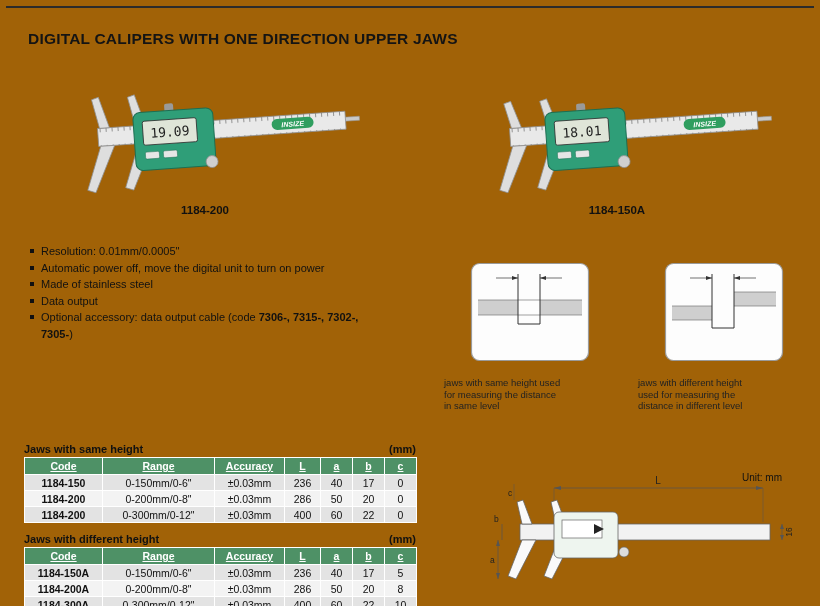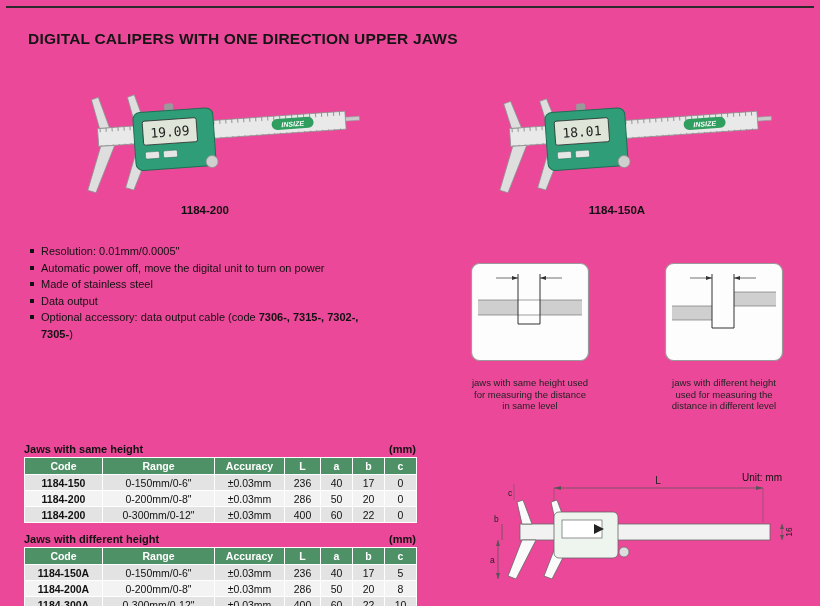--- a/index.html
+++ b/index.html
@@ -1,40 +1,40 @@
 <!DOCTYPE html>
 <html style="--table_header_bg: #4e9166; --row_odd_bg: #e3e3e3; --row_even_bg: #f3f3f3; --caliper_green: #2f9e78; --brand_green: #2f9e5f; --title_color: #141414;"><head>
 <meta charset="utf-8">
 <style>
   html,body{margin:0;padding:0;background:#fff;}
-  .page{position:relative;width:820px;height:606px;background:#ec4899;font-family:"Liberation Sans",sans-serif;overflow:hidden;color:#111;}
+  .page{position:relative;width:820px;height:606px;background:#a16207;font-family:"Liberation Sans",sans-serif;overflow:hidden;color:#111;}
   .top-rule{position:absolute;left:6px;right:6px;top:6px;height:1.5px;background:#2b2b2b;}
   .title{position:absolute;left:28px;top:20px;font-size:15.5px;font-weight:bold;color:var(--title_color,#111);letter-spacing:.2px;}
   .product{position:absolute;width:330px;height:132px;transform:rotate(-4deg);}
   .p1{left:40px;top:66px;}
   .p2{left:452px;top:66px;}
   .product-label{position:absolute;width:330px;text-align:center;font-weight:bold;font-size:11.5px;}
   .pl1{left:40px;top:204px;}
   .pl2{left:452px;top:204px;}
   .features{position:absolute;left:30px;top:243px;width:356px;}
   .features ul{list-style:none;margin:0;padding:0;}
   .features li{display:flex;font-size:11px;line-height:16.5px;}
   .bullet{flex:0 0 4px;width:4px;height:4px;background:#111;margin:6px 7px 0 0;}
   .diagram-box{position:absolute;width:120px;height:100px;top:262px;}
   .db1{left:470px;}
   .db2{left:664px;}
-  .diagram-caption{position:absolute;top:377px;width:172px;text-align:center;font-size:9.5px;line-height:11.5px;color:#222;}
+  .diagram-caption{position:absolute;top:377px;width:172px;text-align:left;font-size:9.5px;line-height:11.5px;color:#222;}
   .dc1{left:444px;}
   .dc2{left:638px;}
   .table-block{position:absolute;left:24px;width:392px;}
   .tb1{top:443px;}
   .tb2{top:533px;}
   .table-title-row{display:flex;justify-content:space-between;font-size:11px;font-weight:bold;margin-bottom:2px;}
   table.spec{border-collapse:collapse;width:392px;font-size:10.5px;table-layout:fixed;}
-  table.spec th{background:var(--table_header_bg,#4e9166);color:#fff;font-weight:bold;padding:2px 5px;border:1px solid #fff;text-align:center;}
+  table.spec th{background:var(--table_header_bg,#4e9166);color:#fff;font-weight:bold;padding:2px 5px;border:1px solid #fff;text-align:center;text-decoration:underline;}
   table.spec td{padding:1.5px 5px;border:1px solid #fff;text-align:center;}
   tr.odd td{background:var(--row_odd_bg,#e3e3e3);}
   tr.even td{background:var(--row_even_bg,#f3f3f3);}
   th.al,td.al{text-align:left;}
   td.code{font-weight:bold;text-align:left;}
   .drawing{position:absolute;left:458px;top:464px;width:348px;height:140px;}
   .unit-label{position:absolute;right:24px;top:8px;font-size:10px;}
   svg{display:block;}
 </style>
 </head>

